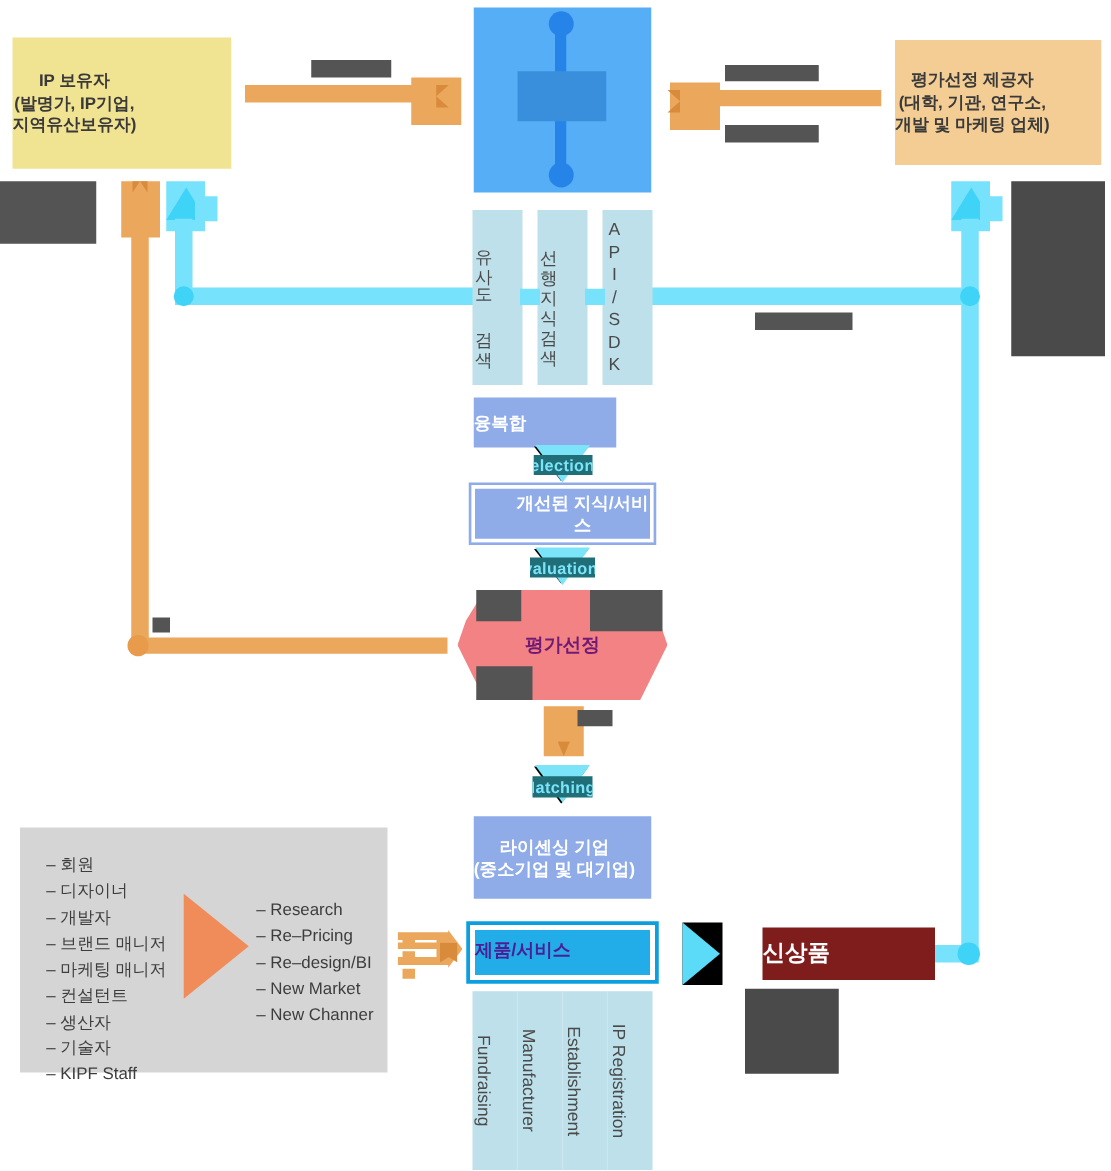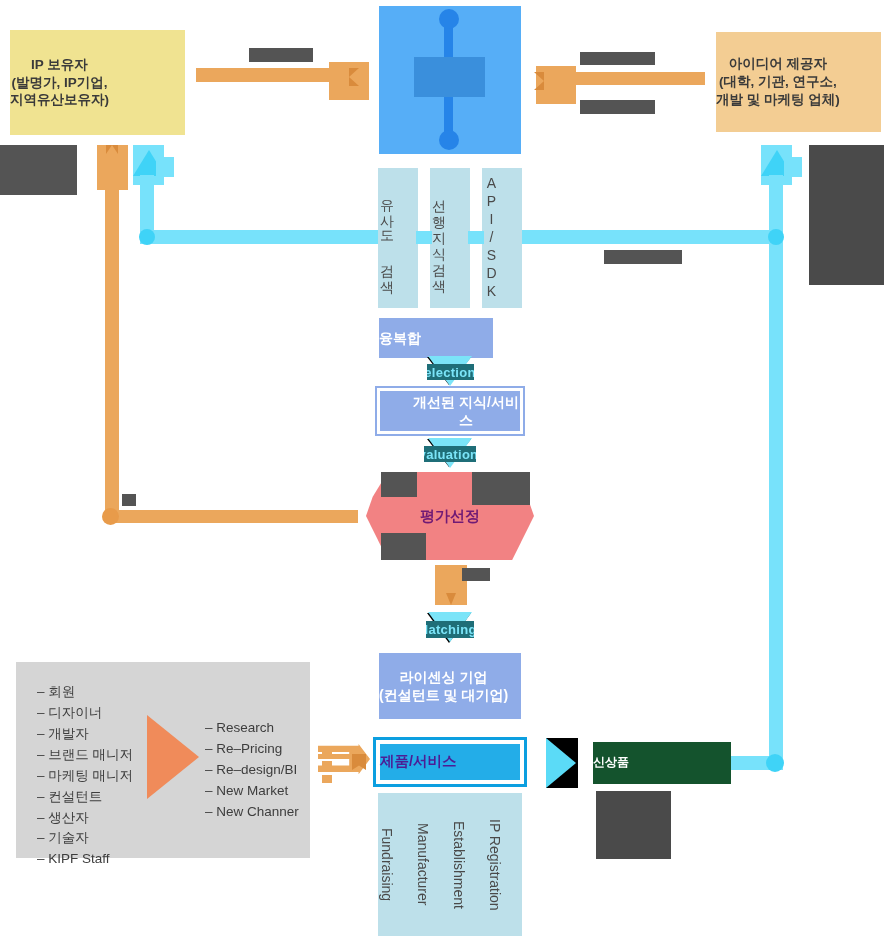--- a/index.html
+++ b/index.html
@@ -7,21 +7,21 @@
   #stage{position:relative;width:889px;height:937px;background:#ffffff;overflow:hidden;}
   .abs{position:absolute;box-sizing:border-box;}
 
   
   .box{display:flex;align-items:center;justify-content:flex-start;text-align:center;line-height:1.32;}
   .box-yellow{background:#F0E391;color:#3a3a3a;font-size:13.5px;font-weight:700;}
   .box-peach{background:#F3CD93;color:#3a3a3a;font-size:13.5px;font-weight:700;}
   .box-lightblue{background:#BDE0EA;color:#4a4a4a;}
   .box-peri{background:#8FACE8;color:#ffffff;font-size:14px;font-weight:700;}
   .box-peri-outline{background:#8FACE8;color:#ffffff;font-size:14px;font-weight:700;border:3px solid #ffffff;outline:2px solid #8FACE8;padding-left:32px;}
-  .box-cyanstrong{background:#14532d;color:#ffffff;font-size:12px;font-weight:700;}
+  .box-cyanstrong{background:#7f1d1d;color:#ffffff;font-size:18px;font-weight:700;margin-left:17px;}
   .box-prod{background:#23ADE8;color:#4c1d95;font-size:14.5px;font-weight:700;border:4px solid #ffffff;outline:3px solid #0C9FE0;}
   .box-bigblue{background:#56AEF7;}
   .box-gray{background:#D5D5D5;}
 
   
   .vtext{writing-mode:vertical-rl;text-orientation:upright;letter-spacing:2px;font-size:14px;font-weight:500;}
   .vtext-lat{writing-mode:vertical-rl;text-orientation:mixed;font-size:14px;font-weight:400;color:#4a4a4a;}
 
   
   .bar-orange{background:#EBA75C;}
@@ -69,21 +69,21 @@
   <div class="abs dot-blue" style="left:439px;top:130px;width:20px;height:20px;"></div>
   <div class="abs" style="left:414px;top:57px;width:71px;height:40px;background:#3A8FDC;"></div>
 
   <div class="abs redact" style="left:580px;top:52px;width:75px;height:13px;"></div>
   <div class="abs redact" style="left:580px;top:100px;width:75px;height:14px;"></div>
   <div class="abs bar-orange" style="left:555px;top:72px;width:150px;height:13px;"></div>
   <div class="abs bar-orange" style="left:536px;top:66px;width:40px;height:38px;"></div>
   <div class="abs" style="left:534px;top:72px;width:0;height:0;border-top:9px solid #D98B3C;border-bottom:9px solid #D98B3C;border-left:10px solid transparent;"></div>
 
   <div class="abs box box-peach" style="left:716px;top:32px;width:165px;height:100px;">
-    <span style="white-space:pre-line;">아이디어 제공자
+    <span style="white-space:pre-line;">평가선정 제공자
 (대학, 기관, 연구소,
 개발 및 마케팅 업체)</span>
   </div>
 
   <div class="abs redact" style="left:0px;top:145px;width:77px;height:50px;"></div>
 
   <div class="abs bar-orange" style="left:97px;top:145px;width:31px;height:45px;"></div>
   <div class="abs" style="left:106px;top:145px;width:0;height:0;border-left:6px solid #D98B3C;border-right:6px solid #D98B3C;border-bottom:9px solid transparent;"></div>
   <div class="abs bar-orange" style="left:105px;top:186px;width:14px;height:330px;"></div>
   <div class="abs bar-orange" style="left:105px;top:510px;width:253px;height:13px;"></div>
@@ -160,21 +160,21 @@
   <div class="abs" style="left:410px;top:612px;width:80px;height:36px;">
     <div class="abs" style="left:17px;top:1px;width:44px;height:30px;background:#000000;clip-path:polygon(0 0,100% 0,50% 100%);"></div>
     <div class="abs tri-down" style="left:18px;top:0px;"></div>
     <div class="lbl-onarrow" style="left:16px;top:9px;width:48px;height:17px;overflow:hidden;">
       <span style="margin-left:-6px;">Matching</span>
     </div>
   </div>
 
   <div class="abs box box-peri" style="left:379px;top:653px;width:142px;height:66px;">
     <span style="white-space:pre-line;">라이센싱 기업
-(컨설턴트 및 대기업)</span>
+(중소기업 및 대기업)</span>
   </div>
 
   <div class="abs box box-prod" style="left:376px;top:740px;width:148px;height:44px;">
     <span>제품/서비스</span>
   </div>
 
   <div class="abs bar-orange" style="left:318px;top:744px;width:52px;height:36px;clip-path:polygon(0 5%,78% 5%,78% 0,100% 42%,78% 84%,78% 78%,0 78%,0 60%,60% 60%,60% 42%,0 42%,0 28%,60% 28%,60% 22%,0 22%);"></div>
   <div class="abs" style="left:352px;top:754px;width:14px;height:16px;background:#D98B3C;clip-path:polygon(0 0,100% 0,100% 100%,50% 72%,0 100%);"></div>
 
   <div class="abs" style="left:546px;top:738px;width:32px;height:50px;background:#000000;"></div>

